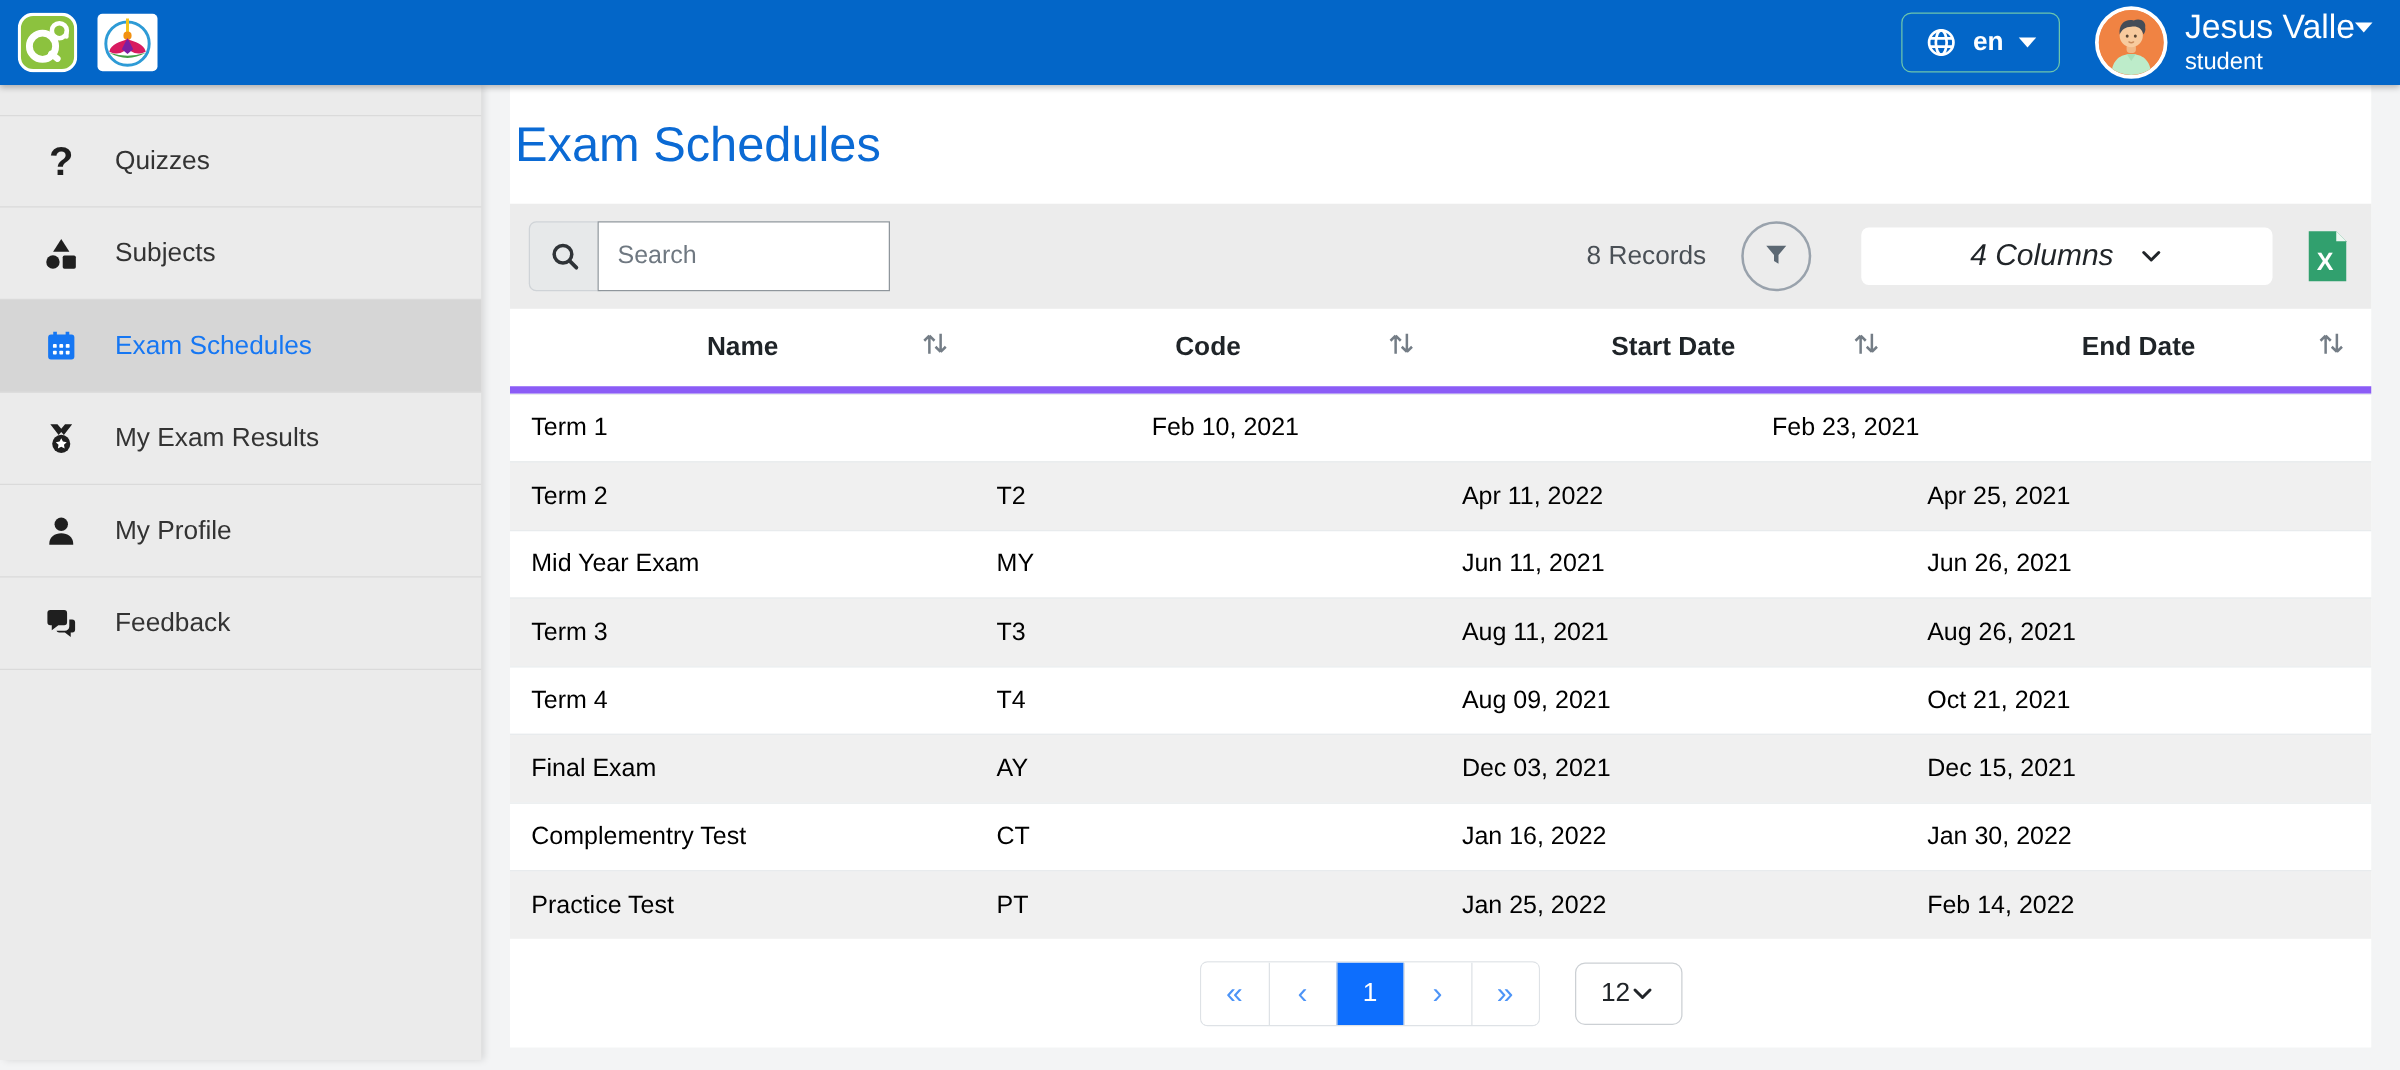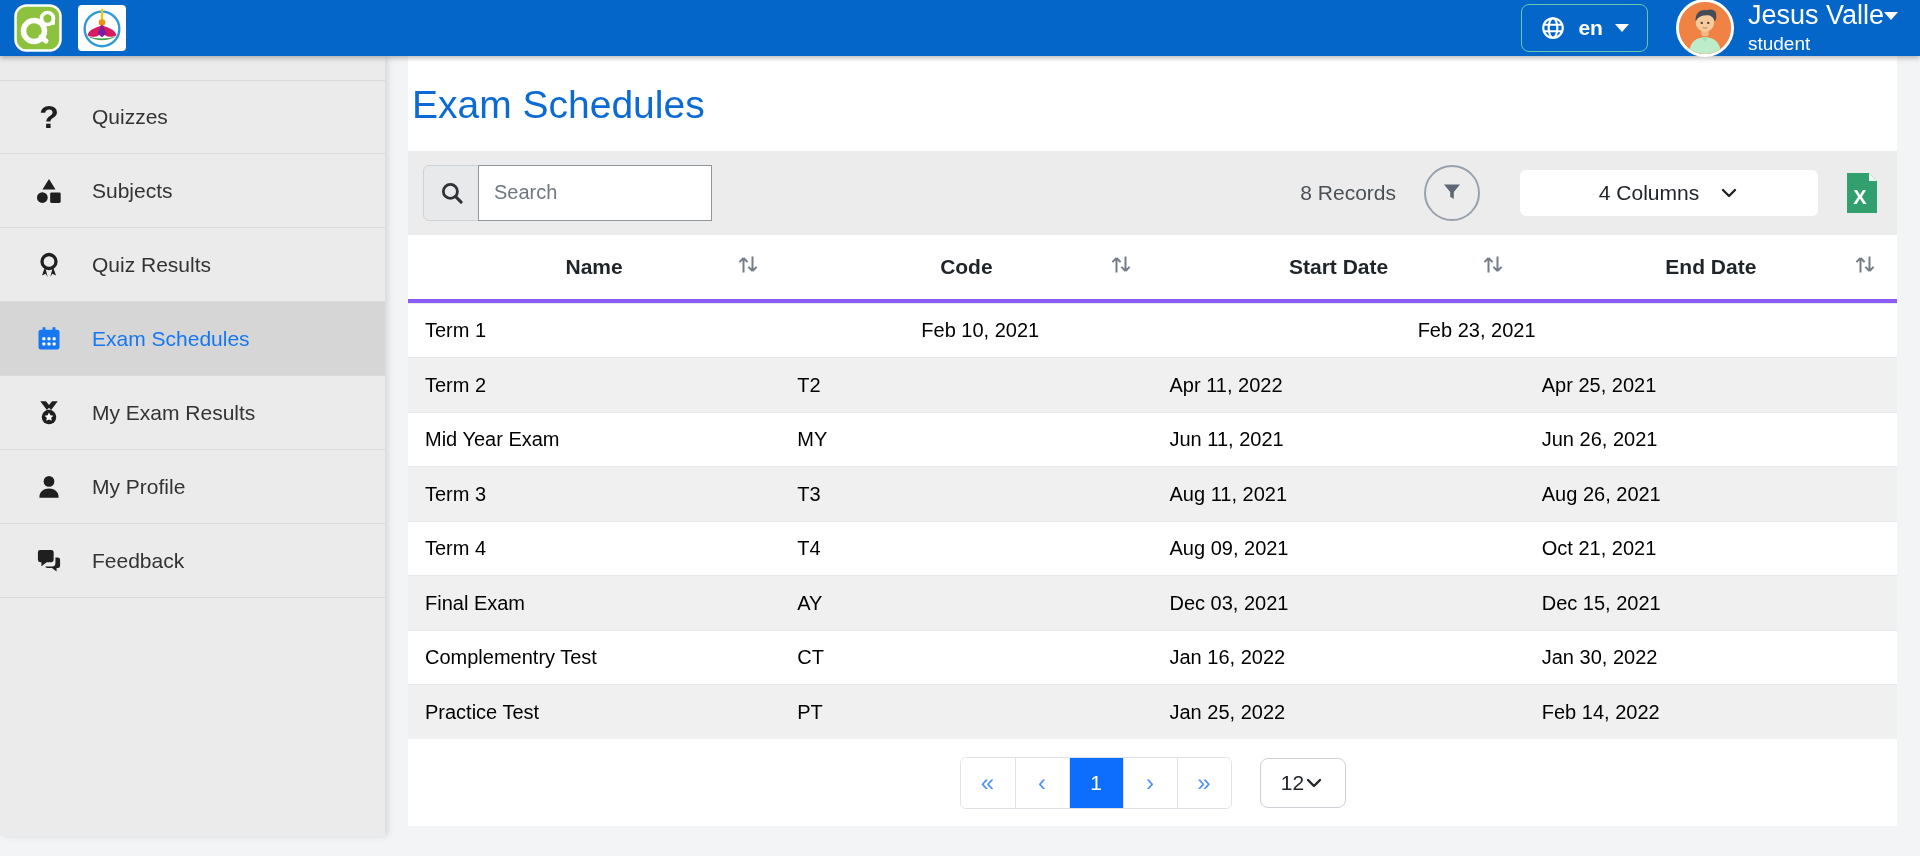--- a/index.html
+++ b/index.html
@@ -1,21 +1,21 @@
 <!DOCTYPE html>
 <html><head>
 <meta charset="utf-8">
 <style>
   * { box-sizing: border-box; margin: 0; padding: 0; }
   html,body { width:1920px; height:856px; overflow:hidden; }
   body { font-family:"Liberation Sans","DejaVu Sans",sans-serif; background:#f3f4f5; }
 
   
   .topbar {
-    height:56px; background:#0366c8; display:flex; align-items:center;
+    height:68px; background:#0366c8; display:flex; align-items:center;
     padding:0 22px 0 14px; position:relative; z-index:30;
     box-shadow:0 2px 5px rgba(0,0,0,.28);
   }
   .logo-green { width:48px; height:48px; margin-right:16px; cursor:pointer; }
   .logo-lotus { width:48px; height:46px; background:#fff; border-radius:4px; display:flex;
     align-items:center; justify-content:center; cursor:pointer; }
   .top-right { margin-left:auto; display:flex; align-items:center; }
   .lang-btn {
     display:flex; align-items:center; gap:12px; color:#fff;
     border:1px solid #6cc5ad; border-radius:8px; padding:10px 18px;
@@ -62,27 +62,27 @@
     font-family:"Liberation Sans","DejaVu Sans",sans-serif; outline:none;
   }
   .search-input::placeholder { color:#6f7881; }
   .tb-right { margin-left:auto; display:flex; align-items:center; }
   .records { font-size:21px; color:#4a5056; margin-right:28px; }
   .filter-btn {
     width:56px; height:56px; border-radius:50%; border:2px solid #99a2ac; background:transparent;
     display:flex; align-items:center; justify-content:center; cursor:pointer; margin-right:40px;
   }
   .columns-select {
-    width:298px; height:46px; background:#fff; border-radius:6px; display:flex; align-items:center;
-    justify-content:center; gap:20px; font-size:21px; color:#212529; cursor:pointer; margin-right:26px;
+    width:329px; height:46px; background:#fff; border-radius:6px; display:flex; align-items:center;
+    justify-content:center; gap:20px; font-size:24px; color:#212529; cursor:pointer; margin-right:26px;font-style:italic;
   }
   .excel-btn { width:38px; height:46px; cursor:pointer; display:flex; align-items:center; }
 
   
-  .thead { display:flex; height:68px; align-items:center; border-bottom:4px solid #8b5cf6; }
+  .thead { display:flex; height:68px; align-items:center; border-bottom:6px solid #8b5cf6; }
   .th { flex:1; position:relative; text-align:center; font-weight:700; font-size:21px; color:#1f2428; cursor:pointer; }
   .th .sort { position:absolute; right:20px; top:50%; transform:translateY(-50%); cursor:pointer; }
   .trow { display:flex; height:54.5px; align-items:center; font-size:20px; color:#000000; border-top:1px solid #e8ebed; }
   .trow:nth-child(even) { background:#f0f0f0; }
   .td { flex:1; padding-left:17px; }
 
   
   .pag-area { height:88px; display:flex; align-items:center; justify-content:center; gap:28px; }
   .pager { display:flex; border:1px solid #dee2e6; border-radius:6px; overflow:hidden; }
   .pg {
@@ -171,30 +171,20 @@
       <span class="icn">
         <svg width="28" height="28" viewBox="0 0 24 24" fill="#1f1f1f">
           <path d="M12 1.8 L17.6 10.7 H6.4 Z"></path>
           <circle cx="6.3" cy="17.6" r="4.6"></circle>
           <rect x="13" y="13.2" width="9" height="9" rx="1.2"></rect>
         </svg>
       </span>
       <span>Subjects</span>
     </div>
 
-    <div class="side-item">
-      <span class="icn">
-        <svg width="28" height="28" viewBox="0 0 24 24">
-          <circle cx="12" cy="9" r="6" fill="none" stroke="#1f1f1f" stroke-width="2.8"></circle>
-          <path d="M8.6 13.6 L6 21 L9.1 19.4 L10.9 22.2 Z" fill="#1f1f1f"></path>
-          <path d="M15.4 13.6 L18 21 L14.9 19.4 L13.1 22.2 Z" fill="#1f1f1f"></path>
-        </svg>
-      </span>
-      <span>Quiz Results</span>
-    </div>
 
     <div class="side-item active">
       <span class="icn">
         <svg width="28" height="28" viewBox="0 0 24 24">
           <path d="M19 4 h-1.5 V2 h-2.5 v2 h-6 V2 H6.5 v2 H5 a2 2 0 0 0 -2 2 v13 a2 2 0 0 0 2 2 h14 a2 2 0 0 0 2 -2 V6 a2 2 0 0 0 -2 -2 Z" fill="#1677f3"></path>
           <rect x="6.3" y="10.5" width="2.6" height="2.6" rx="0.6" fill="#fff"></rect>
           <rect x="10.7" y="10.5" width="2.6" height="2.6" rx="0.6" fill="#fff"></rect>
           <rect x="15.1" y="10.5" width="2.6" height="2.6" rx="0.6" fill="#fff"></rect>
           <rect x="6.3" y="15" width="2.6" height="2.6" rx="0.6" fill="#fff"></rect>
           <rect x="10.7" y="15" width="2.6" height="2.6" rx="0.6" fill="#fff"></rect>

